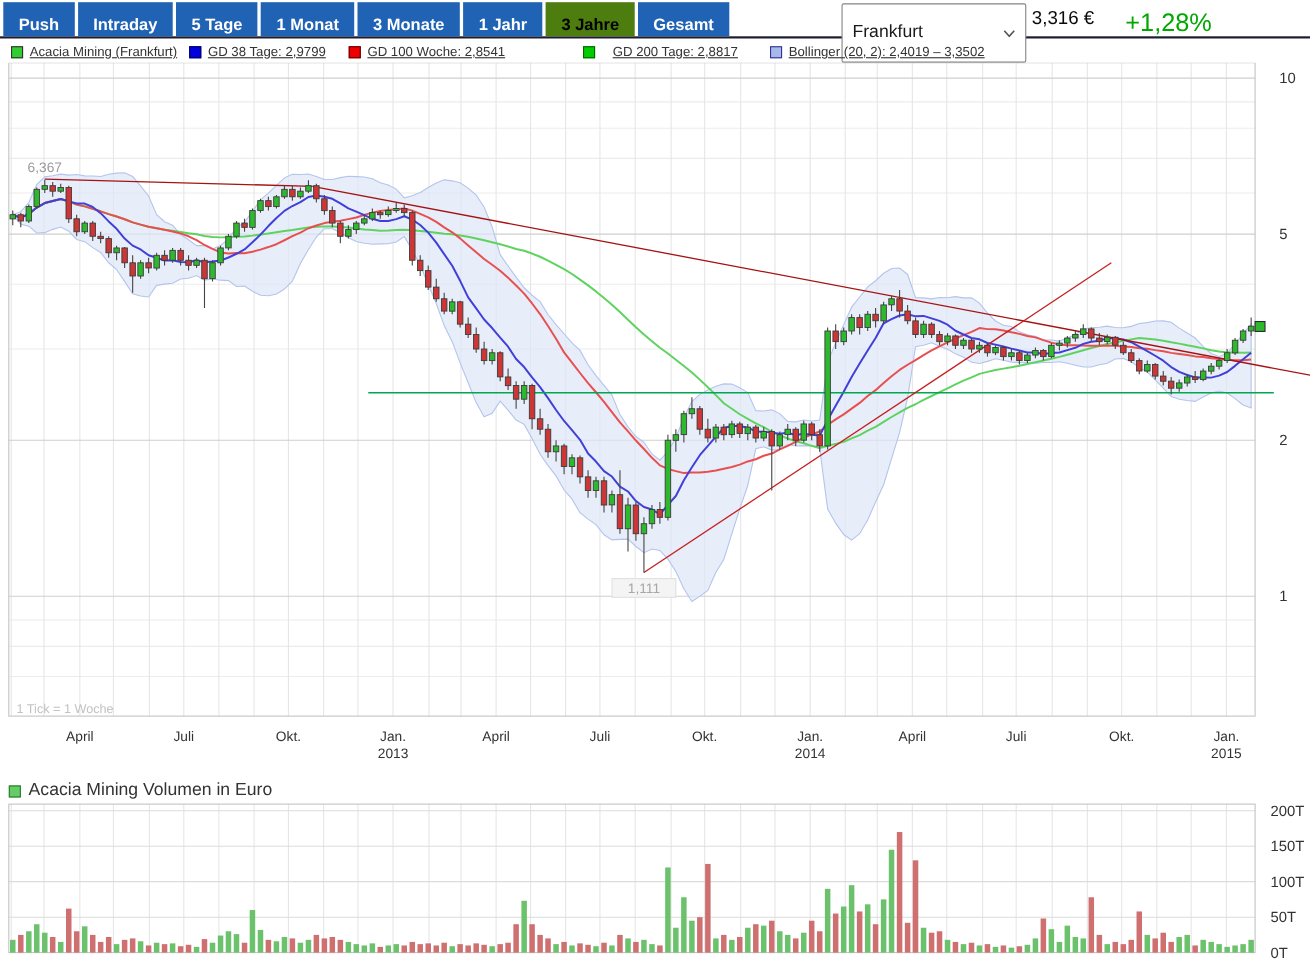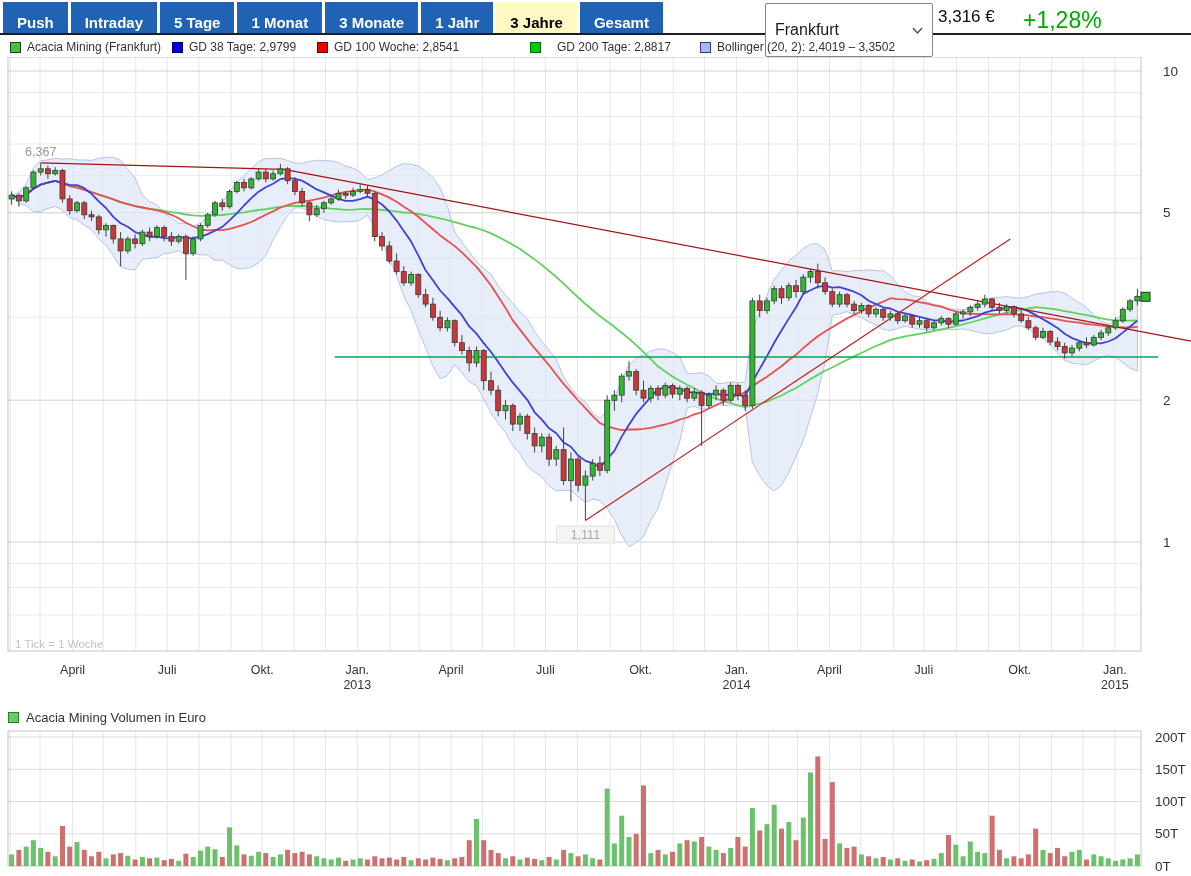--- a/index.html
+++ b/index.html
@@ -1,29 +1,29 @@
 <!DOCTYPE html>
 <html><head>
 <meta charset="utf-8">
 <style>
   html,body{margin:0;padding:0;background:#fff;}
   body{font-family:"Liberation Sans",sans-serif;}
   .page{position:relative;width:1191px;height:876px;background:#fff;overflow:hidden;}
   .toolbar{position:absolute;top:0;left:0;width:1191px;height:35px;border-bottom:2px solid #1d1d30;box-sizing:border-box;background:#fff;}
   .tf{position:relative;float:left;height:31px;margin:2px 0 0 3px;padding:12px 14px;background:#2062b4;color:#fff;
       font-weight:bold;font-size:15px;border:none;font-family:"Liberation Sans",sans-serif;cursor:pointer;}
-  .tf.active{background:#fef9c3;color:#000;}
+  .tf.active{background:#4d7c0f;color:#000;}
   .select{position:absolute;left:765px;top:3px;width:148px;height:28px;border:1px solid #848484;border-radius:2px;
       background:#fff;display:flex;align-items:center;justify-content:space-between;padding:12px 9px;font-size:16px;color:#1a1a1a;cursor:pointer;}
   .price{position:absolute;left:938px;top:7px;font-size:17px;color:#0a0a0a;}
   .change{position:absolute;left:1023px;top:7px;font-size:23px;color:#00a800;}
   .legend{position:absolute;top:39px;left:0;width:1191px;height:18px;font-size:12px;color:#333;}
-  .litem{position:absolute;top:1px;display:flex;align-items:center;gap:6px;white-space:nowrap;}
+  .litem{position:absolute;top:1px;display:flex;align-items:center;gap:6px;white-space:nowrap;text-decoration:underline;}
   .sq{width:11px;height:11px;border:1px solid #333;display:inline-block;box-sizing:border-box;}
-  .vol-legend{position:absolute;top:710px;left:8px;display:flex;align-items:center;gap:7px;font-size:13px;color:#333;}
+  .vol-legend{position:absolute;top:710px;left:8px;display:flex;align-items:center;gap:7px;font-size:16px;color:#333;}
   svg{position:absolute;left:0;display:block;}
   svg text{font-family:"Liberation Sans",sans-serif;}
   #priceChart{top:57px;}
   #volChart{top:726px;}
 </style>
 </head>
 <body>
 
 <div class="page">
 

